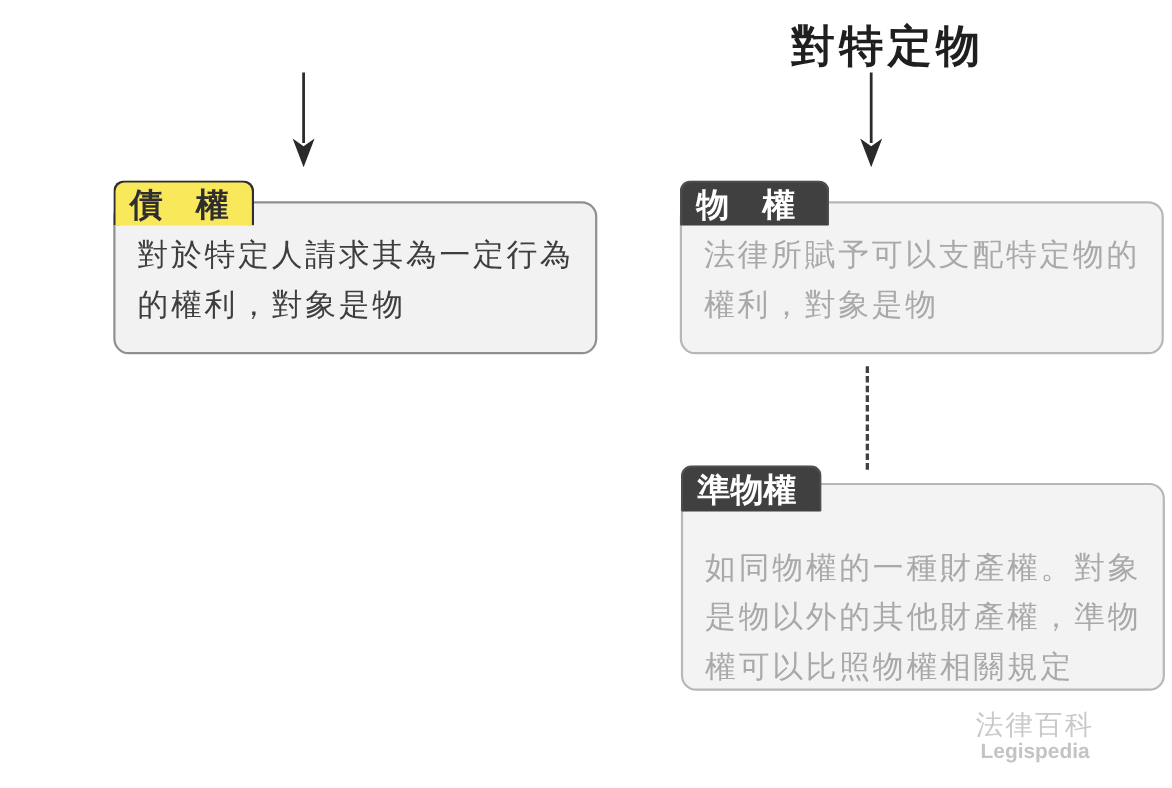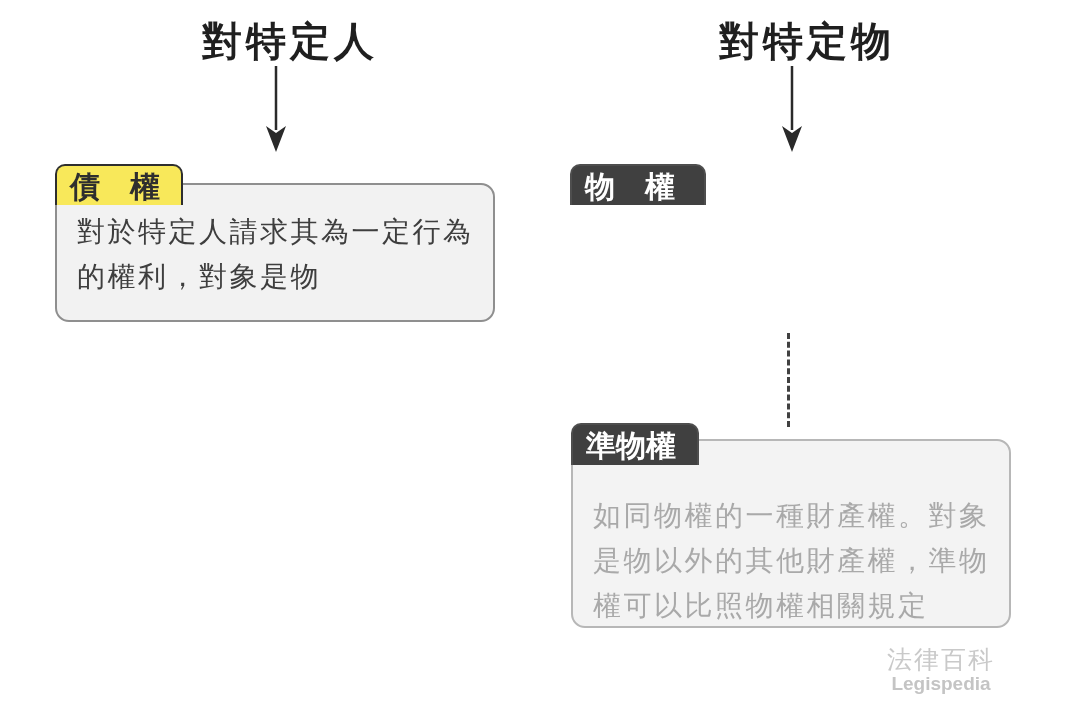--- a/index.html
+++ b/index.html
@@ -31,21 +31,21 @@
 
   .connector-dotted {
     position: absolute;
     left: 787px;
     top: 333px;
     height: 94px;
     width: 0;
     border-left: 3px dashed #414141;
   }
 
-  .card { position: absolute; }
+  .card { position: absolute; margin-left: 48px; }
   .card .tab {
     position: absolute;
     top: 0;
     left: 0;
     height: 41px;
     z-index: 2;
     border: 2.5px solid #2e2e2e;
     border-bottom: none;
     border-radius: 10px 10px 0 0;
     box-sizing: border-box;
@@ -124,39 +124,39 @@
     font-weight: bold;
     color: #c4c4c4;
     line-height: 20px;
   }
 </style>
 </head>
 <body>
 
 <div class="canvas">
 
-  <div class="col-header left">對特定人</div>
   <div class="col-header right">對特定物</div>
 
   <svg class="arrow-svg" style="left:264px; top:62px;" width="24" height="92" viewBox="0 0 24 92">
     <line x1="12" y1="4" x2="12" y2="68" stroke="#2a2a2a" stroke-width="2.5"></line>
     <polygon points="2,64 12,90 22,64 12,71" fill="#2a2a2a"></polygon>
   </svg>
   <svg class="arrow-svg" style="left:780px; top:62px;" width="24" height="92" viewBox="0 0 24 92">
     <line x1="12" y1="4" x2="12" y2="68" stroke="#2a2a2a" stroke-width="2.5"></line>
     <polygon points="2,64 12,90 22,64 12,71" fill="#2a2a2a"></polygon>
   </svg>
 
   <div class="card highlight card-claim">
     <div class="tab">債　權</div>
     <div class="box">對於特定人請求其為一定行為的權利，對象是物</div>
   </div>
 
   <div class="card muted card-rem">
     <div class="tab">物　權</div>
+    <div class="box">法律所賦予可以支配特定物的權利，對象是物</div>
   </div>
 
   <div class="connector-dotted"></div>
 
   <div class="card muted card-quasi">
     <div class="tab">準物權</div>
     <div class="box">如同物權的一種財產權。對象是物以外的其他財產權，準物權可以比照物權相關規定</div>
   </div>
 
   <div class="watermark">

